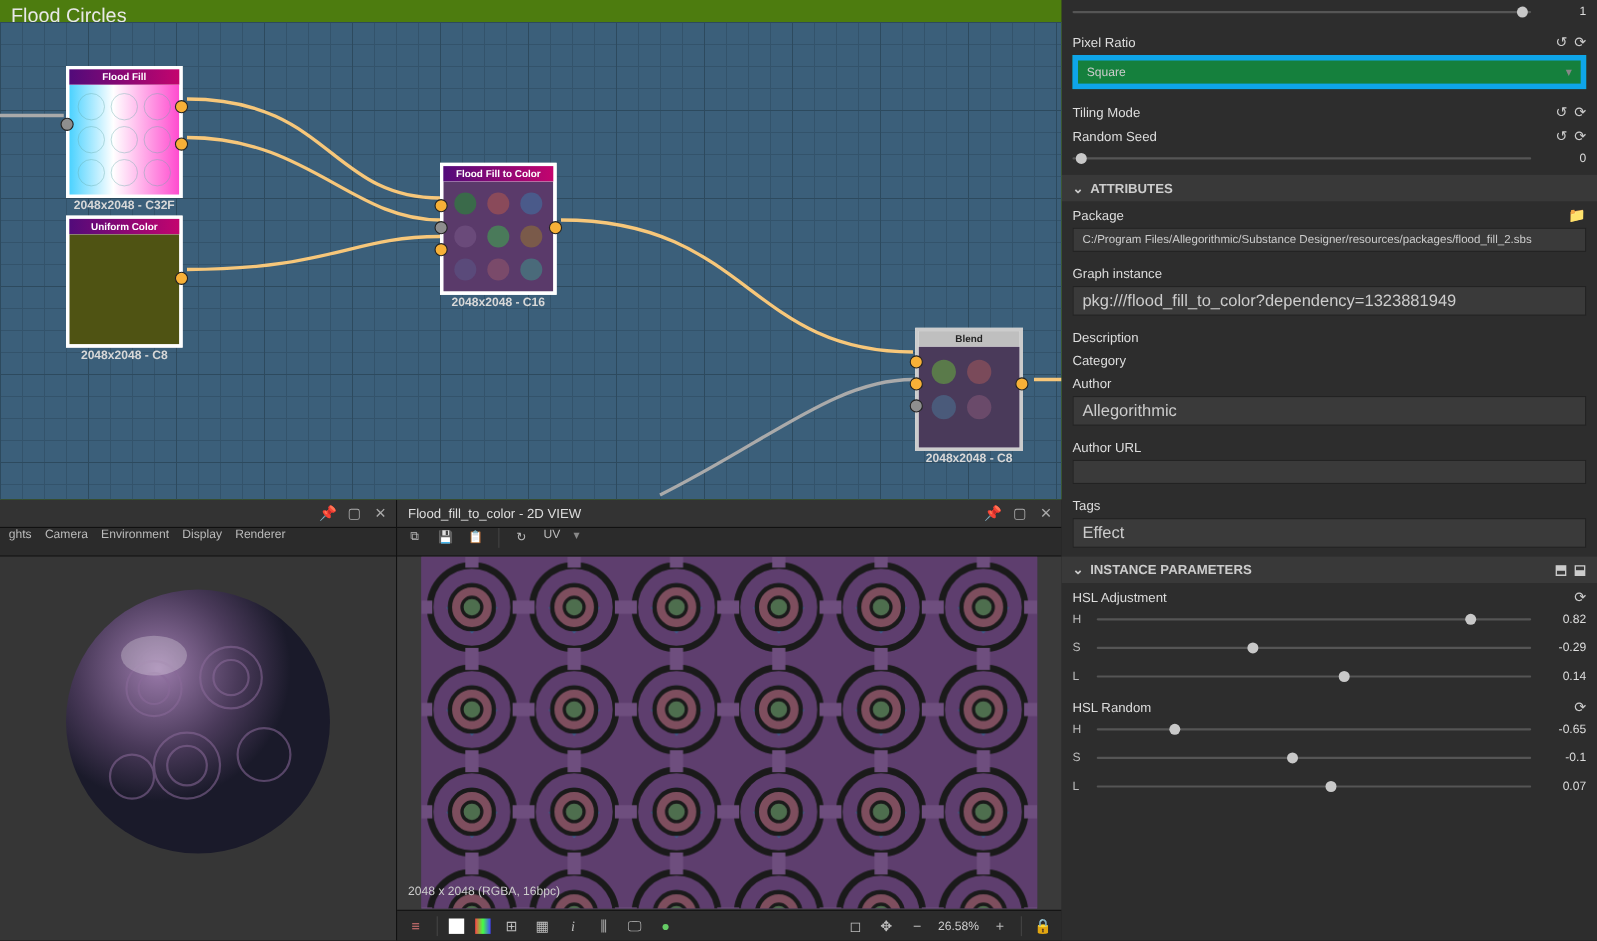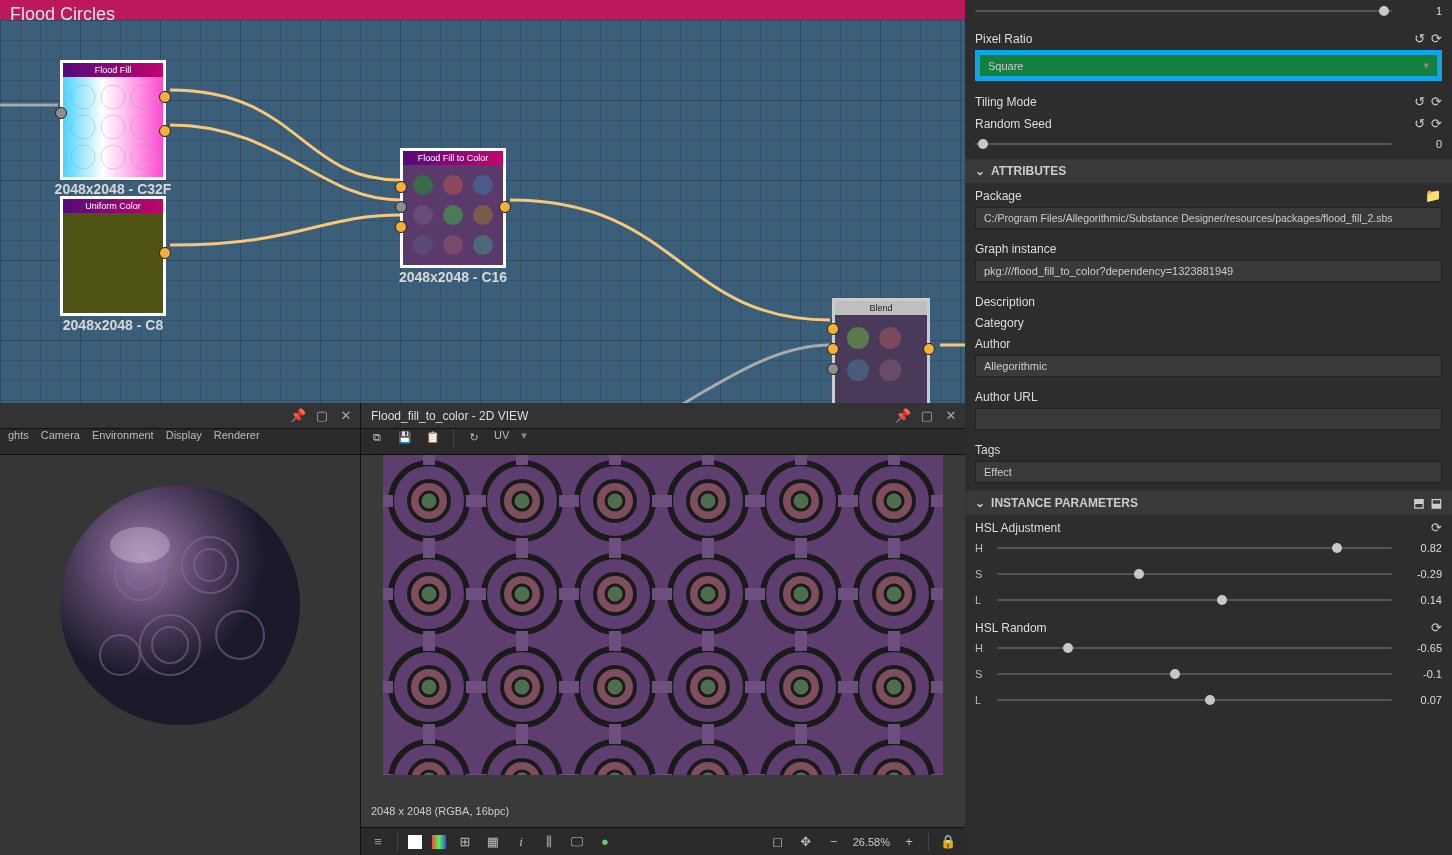--- a/index.html
+++ b/index.html
@@ -1,27 +1,27 @@
 <!DOCTYPE html>
 <html><head>
 <meta charset="utf-8">
 <style>
 *{margin:0;padding:0;box-sizing:border-box;font-family:"Segoe UI",Tahoma,sans-serif;font-size:12px;color:#ccc;user-select:none}
 body{background:#262626;width:1452px;height:855px;overflow:hidden;display:flex}
 .left-col{width:965px;display:flex;flex-direction:column}
 .right-col{width:487px;background:#2d2d2d;overflow-y:auto}
-.graph-panel{height:403px;background:#be185d;position:relative;overflow:hidden}
+.graph-panel{height:454px;background:#4d7c0f;position:relative;overflow:hidden}
 .graph-title{position:absolute;top:4px;left:10px;font-size:18px;color:#e8e8e8}
 .grid-bg{position:absolute;inset:20px 0 0 0;background:#3b5f7a;background-image:linear-gradient(#2d4a5e 1px,transparent 1px),linear-gradient(90deg,#2d4a5e 1px,transparent 1px),linear-gradient(#33536b 1px,transparent 1px),linear-gradient(90deg,#33536b 1px,transparent 1px);background-size:80px 80px,80px 80px,20px 20px,20px 20px}
 svg.wires{position:absolute;inset:0;width:100%;height:100%;pointer-events:none}
 .node{position:absolute;background:#fff;border:3px solid #fff}
-.node-header{font-size:9px;font-weight:normal;color:#fff;text-align:center;padding:2px 4px}
+.node-header{font-size:9px;font-weight:bold;color:#fff;text-align:center;padding:2px 4px}
 .flood{background:linear-gradient(90deg,#520b7a,#c3046e)}
 .node-thumb{width:100px;height:100px;display:block}
-.node-caption{position:absolute;left:50%;transform:translateX(-50%);top:100%;margin-top:4px;font-size:14px;font-weight:bold;color:#d8d8d8;white-space:nowrap}
+.node-caption{position:absolute;left:50%;transform:translateX(-50%);top:100%;margin-top:4px;font-size:11px;font-weight:bold;color:#d8d8d8;white-space:nowrap}
 .port{width:12px;height:12px;border-radius:50%;position:absolute;background:#f7b037;border:1px solid #222}
 .port.gray{background:#8e8e8e}
 .bottom-row{flex:1;display:flex}
 .view3d{width:361px;background:#1a1a1a;display:flex;flex-direction:column;border-right:1px solid #111}
 .view2d{flex:1;background:#1a1a1a;display:flex;flex-direction:column}
 .panel-head{height:26px;background:#333;display:flex;align-items:center;justify-content:flex-end;padding:0 6px;gap:8px;border-bottom:1px solid #111}
 .panel-head .title{margin-right:auto;margin-left:4px;color:#ddd}
 .menu-bar{height:26px;background:#2b2b2b;display:flex;gap:12px;padding:0 8px;border-bottom:1px solid #111}
 .menu-bar span{color:#bbb;font-size:11px}
 .viewport{flex:1;position:relative;background:#363636;overflow:hidden;display:flex;justify-content:center}
@@ -36,21 +36,21 @@
 .prop-icons{margin-left:auto;display:flex;gap:6px;color:#999}
 .prop-icons span{font-size:13px}
 .dropdown{margin:2px 10px 8px;background:#15803d;border:5px solid #0ea5e9;padding:4px 8px;font-size:11px;display:flex;align-items:center}
 .dropdown::after{content:"▾";margin-left:auto;color:#888}
 .slider-row{display:flex;align-items:center;padding:4px 10px 8px;gap:8px}
 .slider{flex:1;height:14px;position:relative}
 .slider-track{position:absolute;top:50%;left:0;right:0;height:2px;background:#555;transform:translateY(-50%);border-radius:1px}
 .slider-thumb{position:absolute;top:50%;width:10px;height:10px;background:#c8c8c8;border-radius:50%;transform:translate(-50%,-50%)}
 .slider-val{width:42px;text-align:right;color:#ddd;font-size:11px}
 .slider-letter{width:14px;color:#bbb;font-size:11px}
-.text-field{margin:2px 10px 8px;background:#3a3a3a;border:1px solid #222;padding:4px 8px;font-size:11px;color:#ccc;min-height:22px}
+.text-field{margin:2px 10px 8px;background:#3a3a3a;border:1px solid #222;padding:4px 8px;font-size:15px;color:#ccc;min-height:22px}
 .icon-btn{width:16px;height:16px;color:#aaa;font-size:13px;cursor:pointer;display:inline-flex;align-items:center;justify-content:center}
 </style>
 </head>
 <body>
 
 <div class="left-col">
   <div class="graph-panel">
     <div class="graph-title">Flood Circles</div>
     <div class="grid-bg"></div>
     <svg class="wires">

